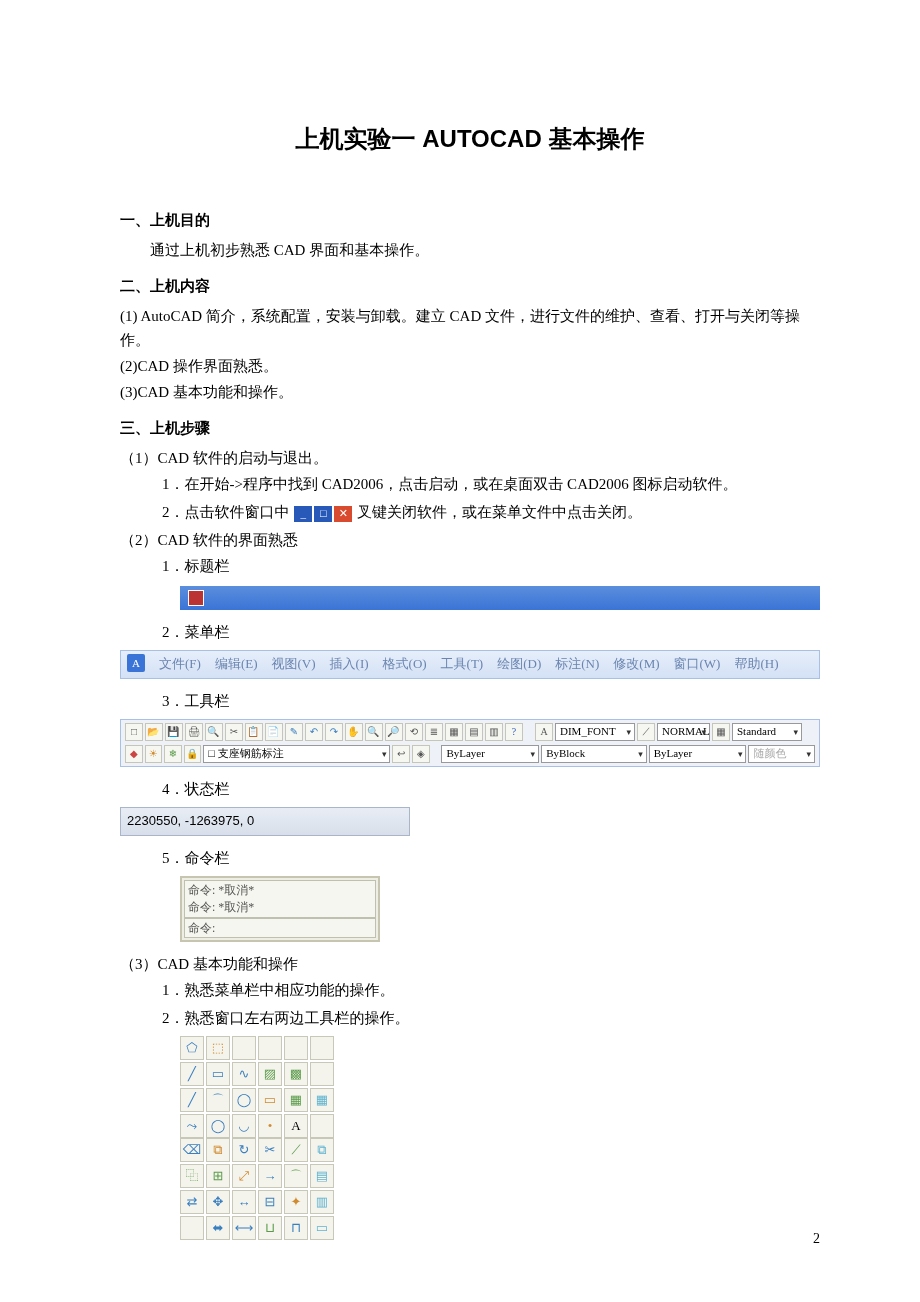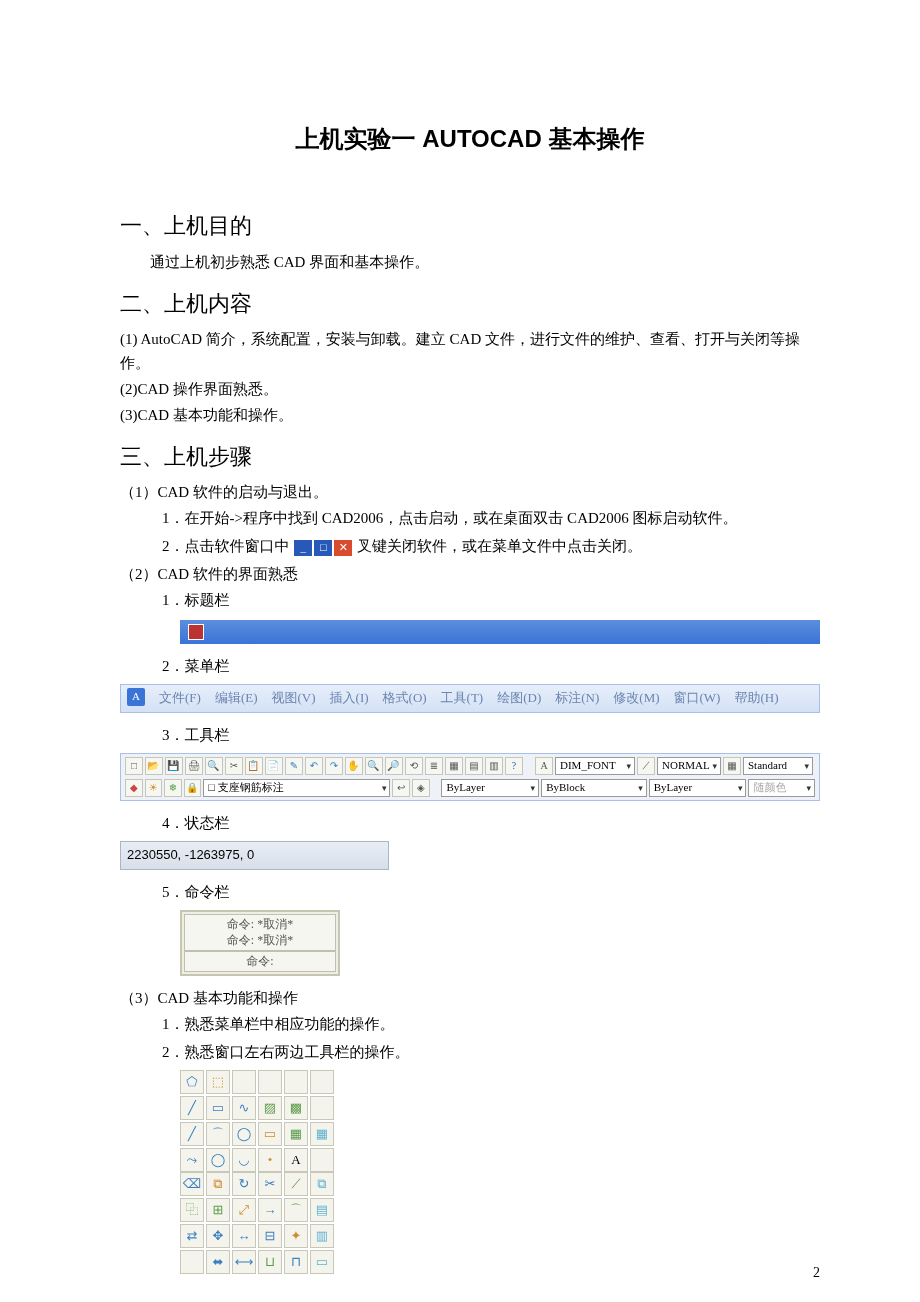--- a/index.html
+++ b/index.html
@@ -15,22 +15,22 @@
     }
     .title {
       text-align: center;
       font-family: "SimHei", "黑体", sans-serif;
       font-size: 24px;
       font-weight: bold;
       margin-bottom: 50px;
     }
     .section-h {
       font-family: "SimHei", "黑体", sans-serif;
-      font-size: 22px;
-      font-weight: normal;
+      font-size: 15px;
+      font-weight: bold;
       margin-top: 12px;
       margin-bottom: 6px;
     }
     .para { text-indent: 2em; margin-bottom: 4px; }
     .item { margin-left: 0; margin-bottom: 2px; }
     .step1 { margin-left: 2.8em; margin-bottom: 4px; }
     .inline-block { display: inline-flex; vertical-align: middle; }
     .win-btn {
       width: 20px; height: 18px;
       border: 1px solid #fff;
@@ -98,29 +98,29 @@
       border: 1px solid #999; background: #fff;
       padding: 0 12px 0 4px;
       display: inline-flex; align-items: center;
       position: relative;
     }
     .tsel::after {
       content: "▾"; position: absolute; right: 3px;
       font-size: 9px; color: #333;
     }
 
-    .status-img { margin: 6px 0 10px 0; width: 269px; }
+    .status-img { margin: 6px 0 10px 0; width: 290px; }
     .statusbar {
       background: linear-gradient(#e8edf5, #d8dfea);
       border: 1px solid #a9b5c9;
       padding: 3px 6px; font-size: 13px;
       font-family: Arial, sans-serif;
     }
 
-    .cmd-img { margin: 6px 0 10px 4em; width: 160px; text-align: center; }
+    .cmd-img { margin: 6px 0 10px 4em; width: 200px; }
     .cmdpanel {
       border: 2px solid #c5c5b0;
       background: #eeeee4;
       padding: 2px;
     }
     .cmdbox {
       background: #f6f6f0;
       border: 1px solid #c0c0b0;
       font-size: 12px;
       color: #555;
@@ -233,21 +233,21 @@
       <span class="tbtn">⟲</span>
       <span class="tbtn">≣</span>
       <span class="tbtn">▦</span>
       <span class="tbtn">▤</span>
       <span class="tbtn">▥</span>
       <span class="tbtn c-dblue">?</span>
       <span style="width:8px"></span>
       <span class="tbtn">A</span>
       <span class="tsel" style="width:80px">DIM_FONT</span>
       <span class="tbtn">⟋</span>
-      <span class="tsel" style="width:64px">NORMAL</span>
+      <span class="tsel" style="width:53px">NORMAL</span>
       <span class="tbtn">▦</span>
       <span class="tsel" style="width:70px">Standard</span>
     </div>
     <div class="tb-row">
       <span class="tbtn c-red">◆</span>
       <span class="tbtn c-orange">☀</span>
       <span class="tbtn c-green">❄</span>
       <span class="tbtn c-orange">🔒</span>
       <span class="tsel" style="width:192px">□ 支座钢筋标注</span>
       <span class="tbtn">↩</span>

